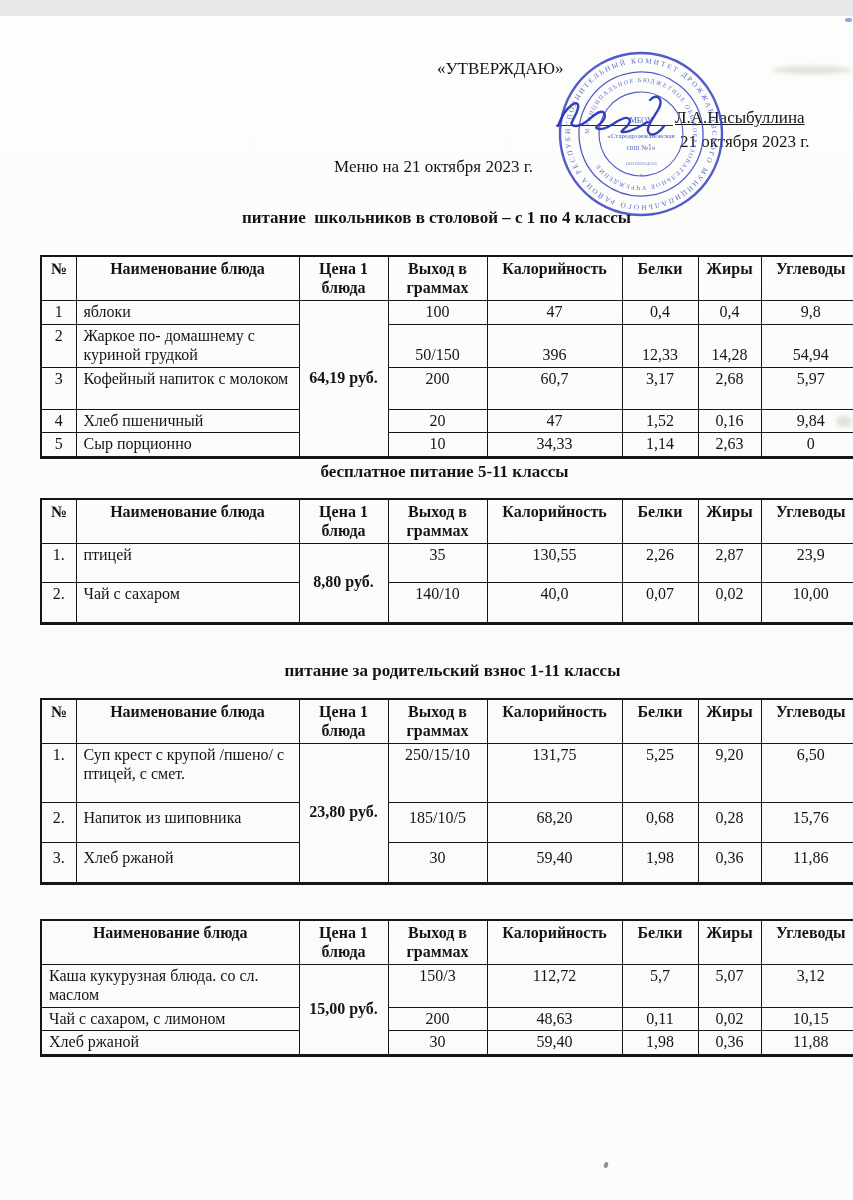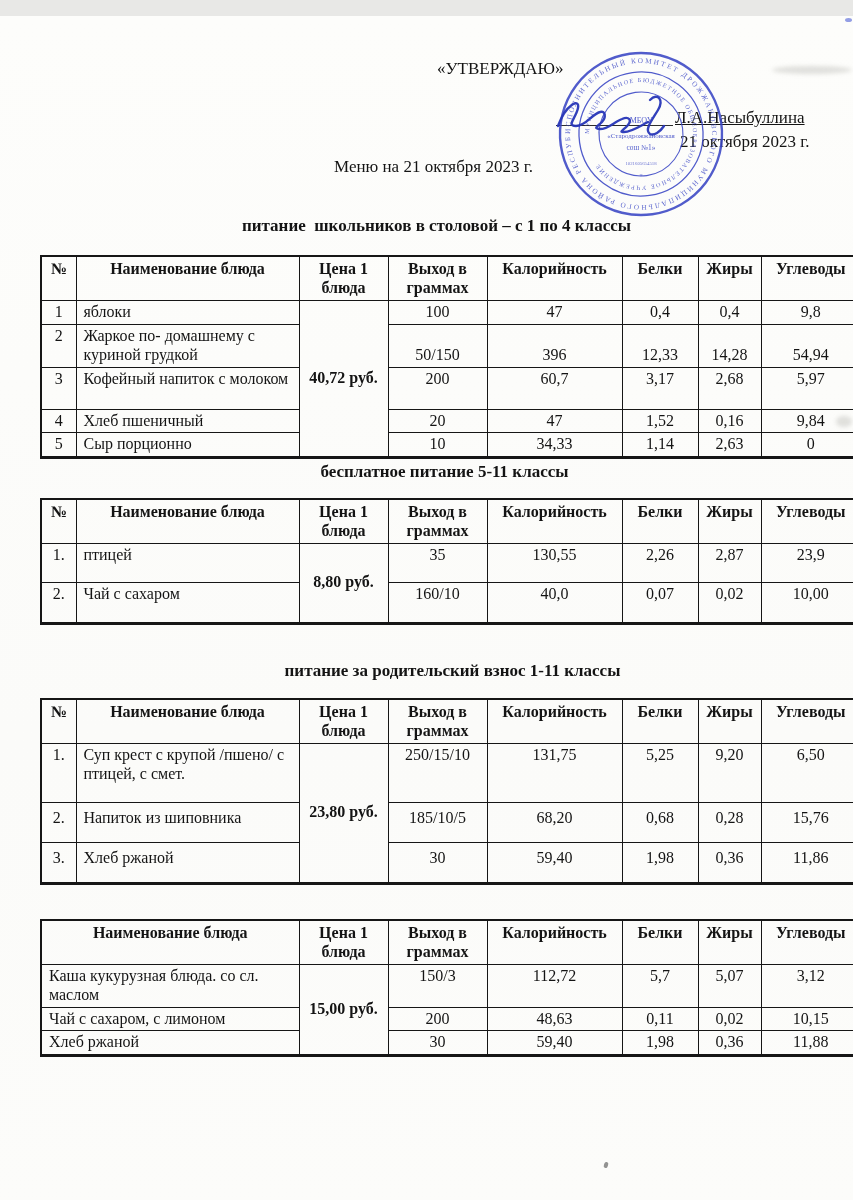--- a/index.html
+++ b/index.html
@@ -100,21 +100,21 @@
   </svg>
 
   <svg class="abs" style="left:546px;top:76px;" width="150" height="50" viewBox="0 0 150 50">
     <g fill="none" stroke="#2836b8" stroke-width="2.4" stroke-linecap="round" opacity=".95">
       <path d="M 12 34 C 20 12 34 6 32 16 C 30 26 20 34 30 34 C 40 34 46 22 54 20 C 60 18 60 26 56 30 C 52 34 47 36 53 37 C 61 38 68 30 76 27 C 83 24 86 28 82 33 C 78 38 72 40 78 40 C 86 40 94 34 102 30"></path>
       <path d="M 104 8 C 112 0 118 8 112 18 C 106 28 98 38 104 42 C 108 44 114 40 118 34"></path>
     </g>
   </svg>
 
   <div class="abs hline" style="left:334px;top:141px;">Меню на 21 октября 2023 г.</div>
-  <div class="abs hline center-line bold" style="top:200px;padding-left:20px;box-sizing:border-box;">питание  школьников в столовой – с 1 по 4 классы</div>
+  <div class="abs hline center-line bold" style="top:192px;padding-left:20px;box-sizing:border-box;">питание  школьников в столовой – с 1 по 4 классы</div>
 
   <div class="abs table-host" id="table-host-0">
       <table class="menu-table">
         <colgroup>
           <col class="c-no">
           <col class="c-name">
           <col class="c-price">
           <col class="c-out">
           <col class="c-cal">
           <col class="c-prot">
@@ -130,21 +130,21 @@
             <th class="col-header">Калорийность</th>
             <th class="col-header">Белки</th>
             <th class="col-header">Жиры</th>
             <th class="col-header">Углеводы</th>
           </tr>
         </thead>
         <tbody>
           <tr>
             <td class="c-no-cell">1</td>
             <td class="c-name-cell">яблоки</td>
-            <td class="c-price-cell" rowspan="5">40,72 руб.</td>
+            <td class="c-price-cell" rowspan="5">64,19 руб.</td>
             <td class="c-val-cell">100</td>
             <td class="c-val-cell">47</td>
             <td class="c-val-cell">0,4</td>
             <td class="c-val-cell">0,4</td>
             <td class="c-val-cell">9,8</td>
           </tr>
           <tr>
             <td class="c-no-cell">2</td>
             <td class="c-name-cell">Жаркое по- домашнему с куриной грудкой</td>
             <td class="c-val-cell">50/150</td>
@@ -216,21 +216,21 @@
             <td class="c-price-cell" rowspan="2">8,80 руб.</td>
             <td class="c-val-cell">35</td>
             <td class="c-val-cell">130,55</td>
             <td class="c-val-cell">2,26</td>
             <td class="c-val-cell">2,87</td>
             <td class="c-val-cell">23,9</td>
           </tr>
           <tr>
             <td class="c-no-cell">2.</td>
             <td class="c-name-cell">Чай с сахаром</td>
-            <td class="c-val-cell">160/10</td>
+            <td class="c-val-cell">140/10</td>
             <td class="c-val-cell">40,0</td>
             <td class="c-val-cell">0,07</td>
             <td class="c-val-cell">0,02</td>
             <td class="c-val-cell">10,00</td>
           </tr>
         </tbody>
       </table>
     </div>
 
   <div class="abs section-title" id="h-fee">питание за родительский взнос 1-11 классы</div>

